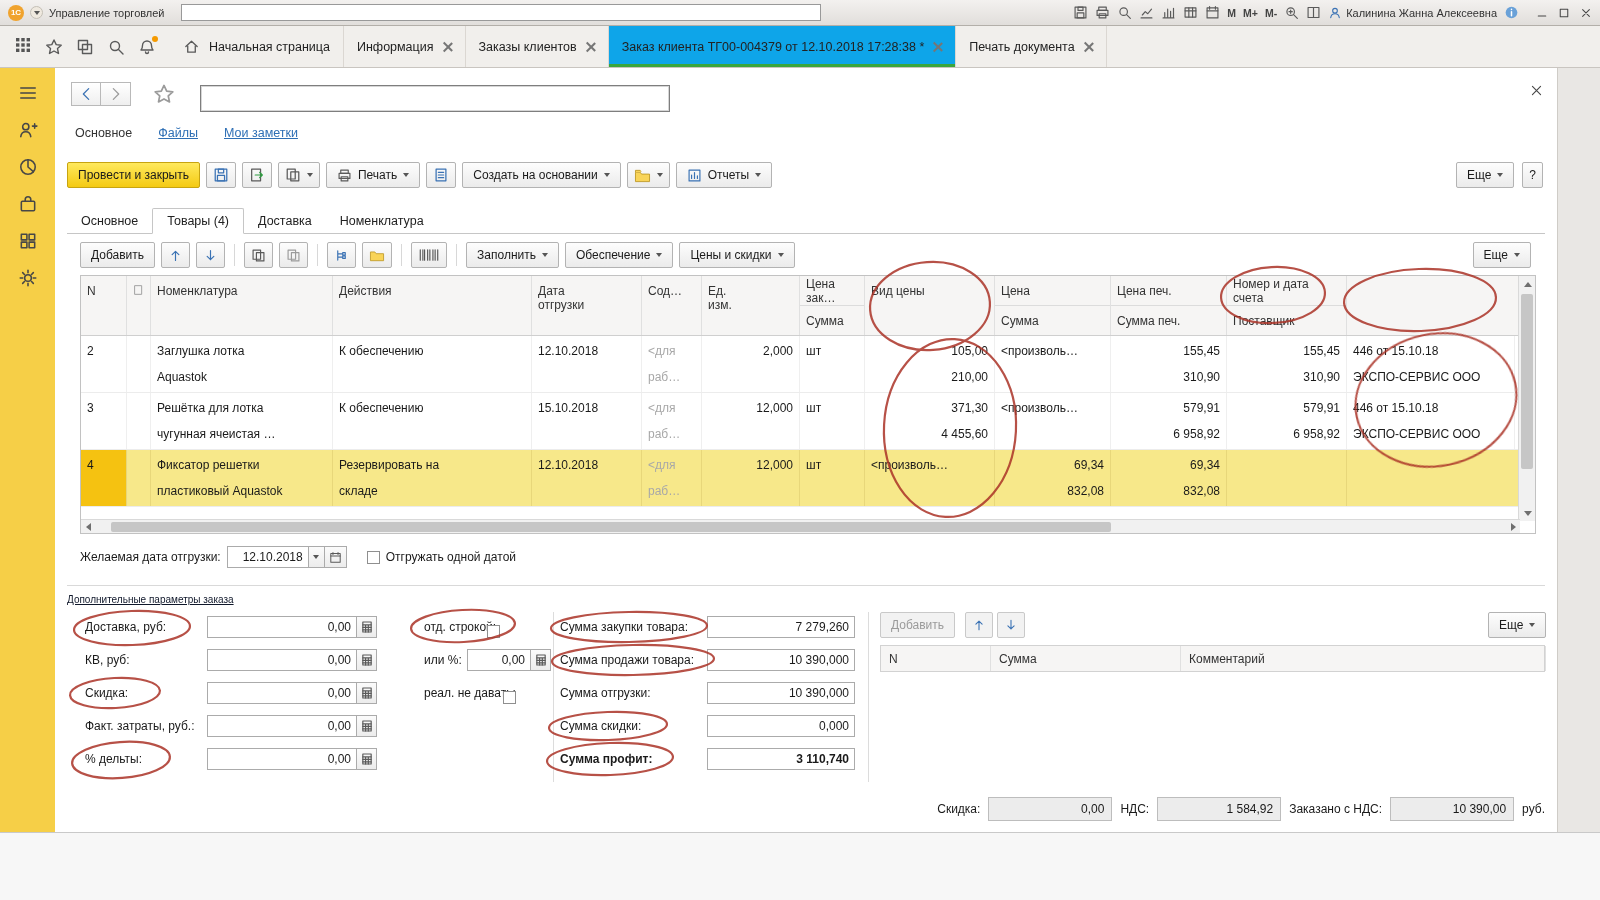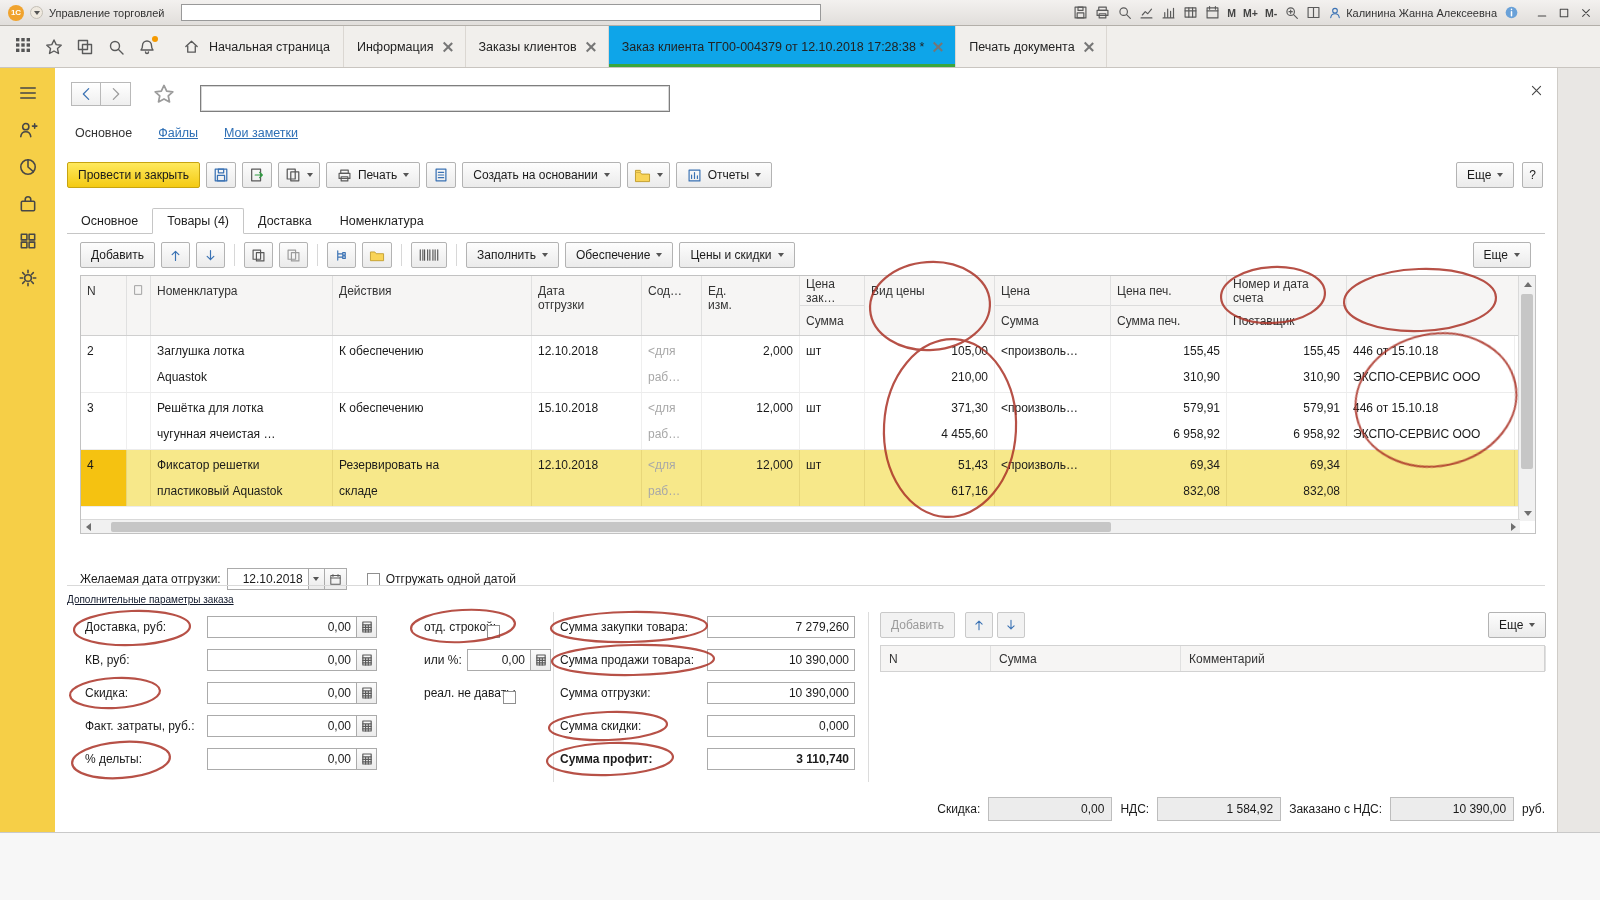--- a/index.html
+++ b/index.html
@@ -88,21 +88,21 @@
   .hthumb{height:10px;background:#c6c6c6;border-radius:2px;margin-left:16px;width:1000px;cursor:grab}
   .harrow{width:14px;display:flex;align-items:center;justify-content:center;cursor:pointer}
   .vscroll{position:absolute;right:0;top:0;width:17px;height:245px;background:#f1f1f1;border-left:1px solid #d9d9d9}
   .vthumb{position:absolute;left:2px;top:18px;width:12px;height:175px;background:#c6c6c6;border-radius:2px;cursor:grab}
   .varrow{position:absolute;left:0;width:17px;height:16px;display:flex;align-items:center;justify-content:center;cursor:pointer}
   .tri-u{width:0;height:0;border-left:4px solid transparent;border-right:4px solid transparent;border-bottom:5px solid #6f6f6f}
   .tri-d{width:0;height:0;border-left:4px solid transparent;border-right:4px solid transparent;border-top:5px solid #6f6f6f}
   .tri-l{width:0;height:0;border-top:4px solid transparent;border-bottom:4px solid transparent;border-right:5px solid #6f6f6f}
   .tri-r{width:0;height:0;border-top:4px solid transparent;border-bottom:4px solid transparent;border-left:5px solid #6f6f6f}
 
-  .shiprow{position:absolute;left:25px;top:500px;display:flex;align-items:center;gap:6px}
+  .shiprow{position:absolute;left:25px;top:478px;display:flex;align-items:center;gap:6px}
   .field{height:22px;border:1px solid #ababab;background:#fff;display:flex;align-items:center;justify-content:flex-end;padding:0 5px}
   .adj{height:22px;border:1px solid #ababab;border-left:none;background:linear-gradient(#fbfbfb,#ececec);display:flex;align-items:center;justify-content:center;cursor:pointer}
   .sep1{position:absolute;left:12px;top:517px;width:1478px;border-top:1px solid #d9d9d9}
   .params-link{position:absolute;left:12px;top:526px;color:#0f172a;text-decoration:underline;cursor:pointer;font-size:10px}
 
   .params{position:absolute;left:12px;top:544px;width:1478px;height:172px}
   .prow{position:absolute;height:22px;display:flex;align-items:center}
   .plabel{display:inline-block}
   .vline{position:absolute;top:0;height:170px;border-left:1px solid #dcdcdc}
   .sumfield{width:148px}
@@ -635,24 +635,20 @@
           </div>
         <div class="gc muted">
             <span class="l1">&lt;для</span>
             <span class="l2">раб…</span>
           </div>
         <div class="gc r">
             <span class="l1">12,000</span>
           </div>
         <div class="gc">
             <span class="l1">шт</span>
-          </div>
-        <div class="gc r">
-            <span class="l1">51,43</span>
-            <span class="l2">617,16</span>
           </div>
         <div class="gc">
             <span class="l1">&lt;произволь…</span>
           </div>
         <div class="gc r">
             <span class="l1">69,34</span>
             <span class="l2">832,08</span>
           </div>
         <div class="gc r">
             <span class="l1">69,34</span>

